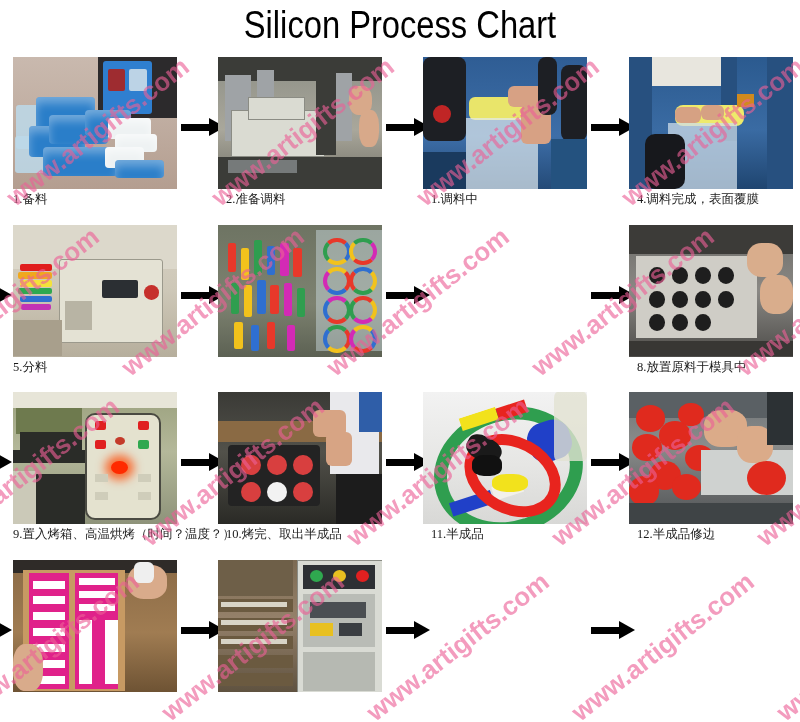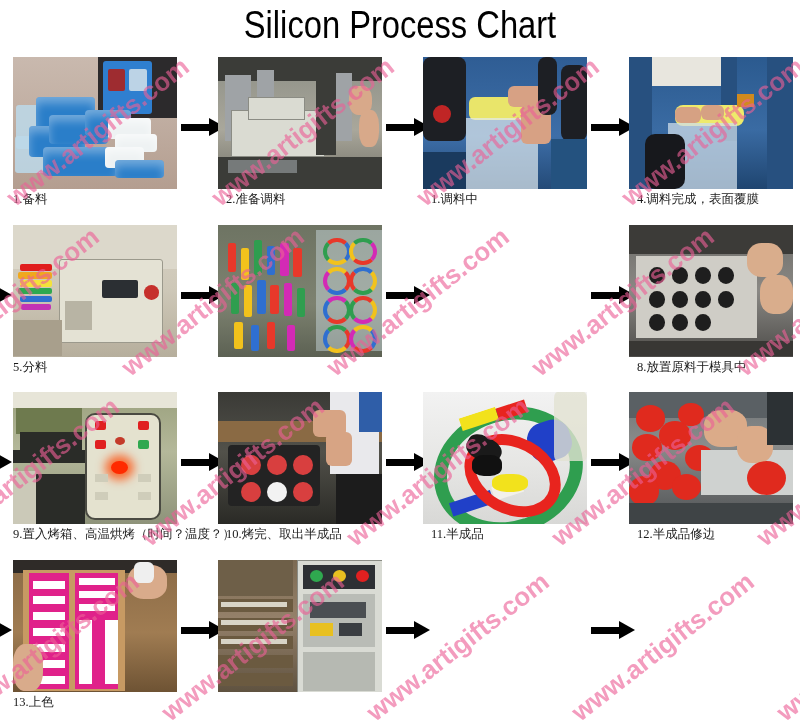--- a/index.html
+++ b/index.html
@@ -515,21 +515,20 @@
             <div class="b txt" style="left:40%;top:14%;width:22%;height:5%"></div>
             <div class="b txt" style="left:40%;top:24%;width:22%;height:5%"></div>
             <div class="b txt" style="left:40%;top:34%;width:22%;height:5%"></div>
             <div class="b txt" style="left:40%;top:46%;width:8%;height:48%"></div>
             <div class="b txt" style="left:56%;top:46%;width:8%;height:48%"></div>
             <div class="b hand" style="left:70%;top:4%;width:24%;height:26%"></div>
             <div class="b" style="left:74%;top:2%;width:12%;height:16%;background:#efefef;border-radius:30%"></div>
             <div class="b hand" style="left:0;top:64%;width:18%;height:36%"></div>
           </div>
         </div>
-        <div class="caption">13.上色</div>
       </div>
 
       <div class="arrow a0">
         <div class="shaft"></div>
           <div class="head"></div>
       </div>
 
       <div class="cell c1">
         <div class="photo">
           <div class="ph p14">

